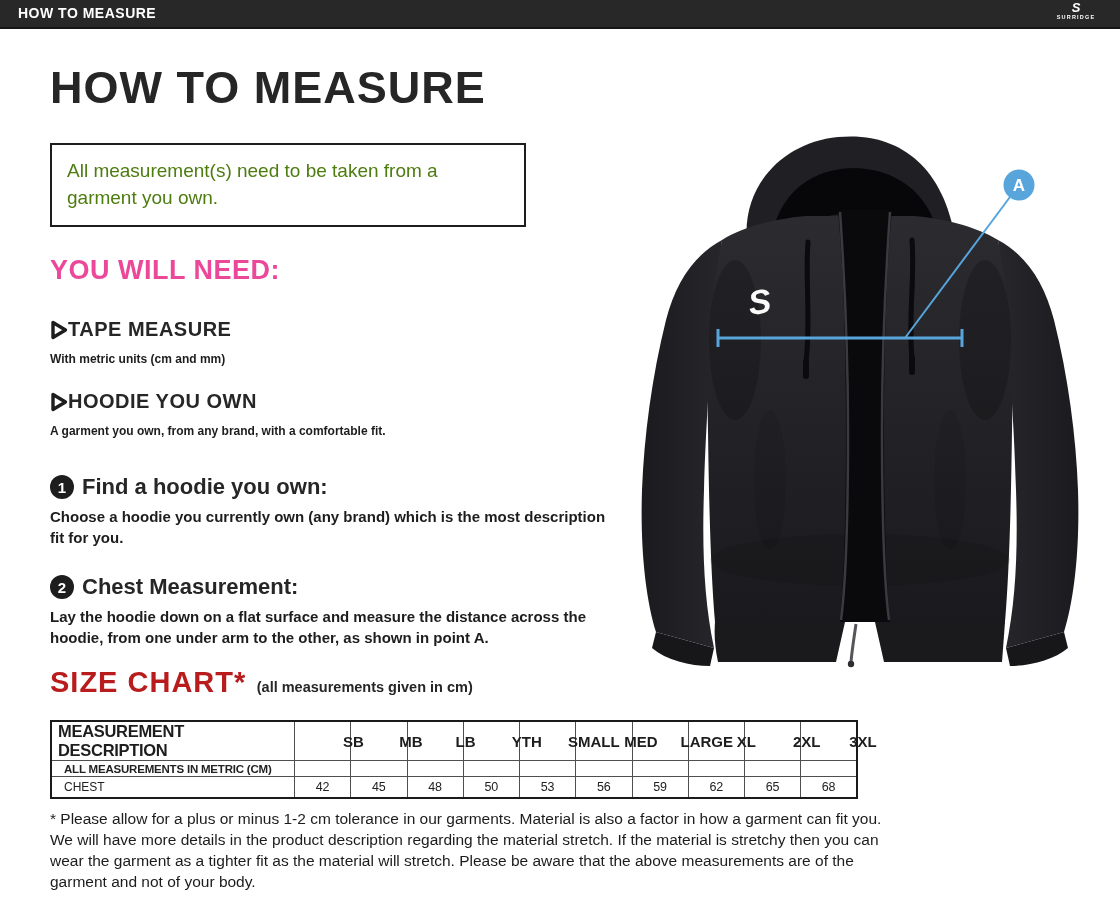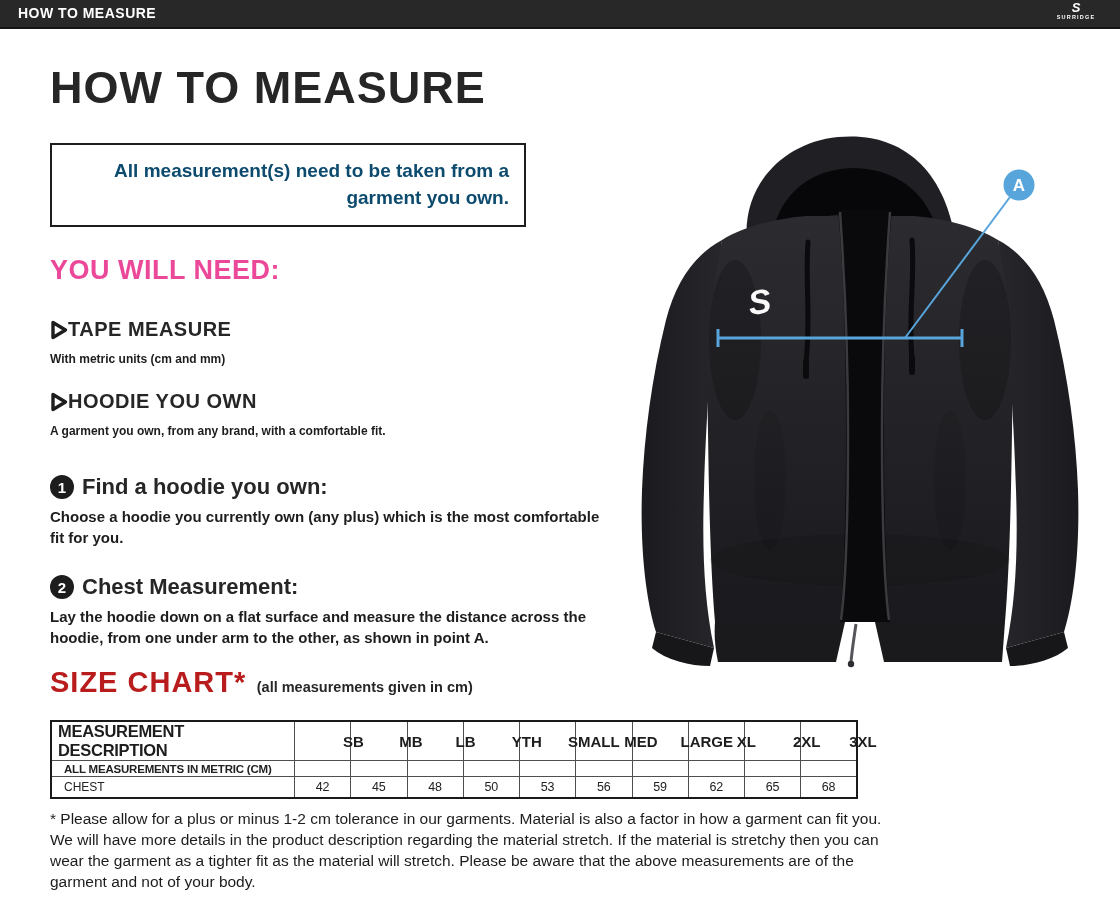--- a/index.html
+++ b/index.html
@@ -9,21 +9,21 @@
   
   .topbar{position:absolute;left:0;top:0;width:1120px;height:27px;background:#282828;border-bottom:2px solid #151515;}
   .topbar-title{position:absolute;left:18px;top:5px;color:#fff;font-size:14px;font-weight:700;letter-spacing:.5px;}
   .topbar-logo{position:absolute;right:16px;top:1px;width:56px;height:25px;text-align:center;color:#fff;}
   .topbar-logo .s-glyph{display:block;font-style:italic;font-weight:800;font-size:13px;line-height:13px;}
   .topbar-logo .brand{display:block;font-size:5.5px;font-weight:700;letter-spacing:1.2px;line-height:7px;}
 
   
   .page-title{position:absolute;left:50px;top:62px;font-size:45px;font-weight:800;letter-spacing:1px;color:#262626;}
   .note-box{position:absolute;left:50px;top:143px;width:442px;border:2px solid #1d1d1d;padding:13px 15px;
-            font-size:19px;font-weight:700;line-height:1.42;color:#0c4a6e;text-align:right;}
+            font-size:19px;font-weight:400;line-height:1.42;color:#4d7c0f;}
   .ywn-heading{position:absolute;left:50px;top:255px;font-size:27px;font-weight:700;letter-spacing:.5px;color:#ec4899;}
 
   .need-item{position:absolute;left:50px;}
   .need-item .title-row{display:flex;align-items:center;gap:0;}
   .need-item .item-title{font-size:20px;font-weight:800;letter-spacing:.5px;color:#262626;}
   .need-item .item-desc{font-size:12px;font-weight:700;margin-top:11px;color:#1d1d1d;}
   #need-1{top:318px;}
   #need-2{top:390px;}
   .tri-icon{display:inline-block;width:18px;height:20px;}
 
@@ -93,21 +93,21 @@
       <span class="item-title">HOODIE YOU OWN</span>
     </div>
     <div class="item-desc">A garment you own, from any brand, with a comfortable fit.</div>
   </div>
 
   <div class="step" id="step-1">
     <div class="title-row">
       <span class="num-badge">1</span>
       <span class="step-title">Find a hoodie you own:</span>
     </div>
-    <div class="step-desc">Choose a hoodie you currently own (any plus) which is the most comfortable fit for you.</div>
+    <div class="step-desc">Choose a hoodie you currently own (any brand) which is the most description fit for you.</div>
   </div>
 
   <div class="step" id="step-2">
     <div class="title-row">
       <span class="num-badge">2</span>
       <span class="step-title">Chest Measurement:</span>
     </div>
     <div class="step-desc">Lay the hoodie down on a flat surface and measure the distance across the hoodie, from one under arm to the other, as shown in point A.</div>
   </div>
 

